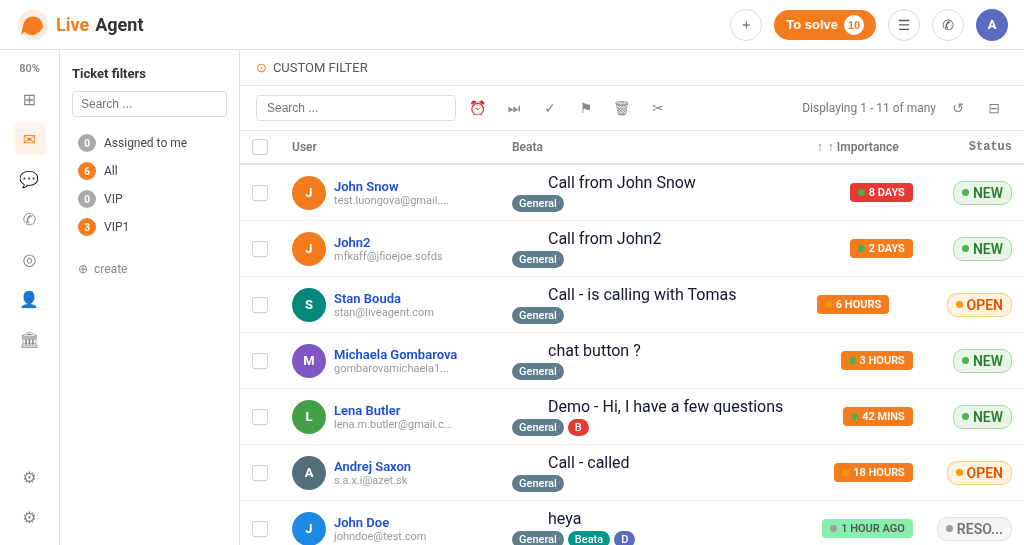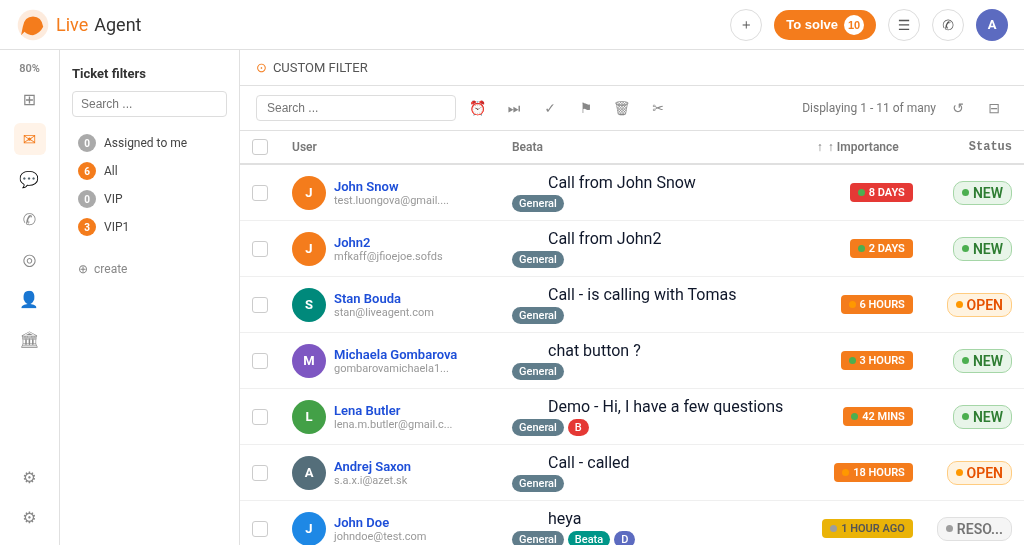--- a/index.html
+++ b/index.html
@@ -1,20 +1,20 @@
 <!DOCTYPE html>
 <html><head>
   <meta charset="utf-8">
   <style>
     * { box-sizing: border-box; margin: 0; padding: 0; }
     body { font-family: -apple-system, BlinkMacSystemFont, 'Segoe UI', Roboto, sans-serif; font-size: 13px; background: #f0f0f0; color: #333; height: 545px; overflow: hidden; }
 
     
     .topnav { display: flex; align-items: center; background: #fff; height: 50px; padding: 0 16px; border-bottom: 1px solid #e0e0e0; position: fixed; top: 0; left: 0; right: 0; z-index: 100; }
-    .logo { display: flex; align-items: center; gap: 6px; font-size: 18px; font-weight: 400; color: #f47c1c; margin-right: auto; }
+    .logo { display: flex; align-items: center; gap: 6px; font-size: 18px; font-weight: 700; color: #f47c1c; margin-right: auto; }
     .logo-icon { width: 34px; height: 34px; }
     .topnav-right { display: flex; align-items: center; gap: 12px; }
     .btn-tosolve { background: #f47c1c; color: #fff; border: none; border-radius: 20px; padding: 5px 12px; font-size: 13px; font-weight: 600; cursor: pointer; display: flex; align-items: center; gap: 6px; }
     .badge-count { background: #fff; color: #f47c1c; border-radius: 50%; width: 20px; height: 20px; display: flex; align-items: center; justify-content: center; font-size: 11px; font-weight: 700; }
     .nav-icon-btn { width: 32px; height: 32px; border-radius: 50%; border: 1px solid #ddd; background: #fff; display: flex; align-items: center; justify-content: center; cursor: pointer; color: #555; font-size: 14px; }
     .avatar-btn { width: 32px; height: 32px; border-radius: 50%; background: #5c6bc0; color: #fff; display: flex; align-items: center; justify-content: center; font-weight: 700; font-size: 13px; cursor: pointer; }
 
     
     .layout { display: flex; margin-top: 50px; height: calc(545px - 50px); }
 
@@ -75,21 +75,21 @@
     .tag { display: inline-flex; align-items: center; gap: 3px; padding: 2px 7px; border-radius: 10px; font-size: 11px; font-weight: 500; }
     .tag-gray { background: #607d8b; color: #fff; }
     .tag-red { background: #e53935; color: #fff; }
     .tag-teal { background: #009688; color: #fff; }
     .tag-purple { background: #5c6bc0; color: #fff; }
 
     
     .imp-badge { display: inline-flex; align-items: center; gap: 4px; padding: 3px 8px; border-radius: 4px; font-size: 11px; font-weight: 600; }
     .imp-orange { background: #f47c1c; color: #fff; }
     .imp-red { background: #e53935; color: #fff; }
-    .imp-gray { background: #eab308; color: #555; }
+    .imp-gray { background: #86efac; color: #555; }
 
     
     .status-badge { display: inline-flex; align-items: center; gap: 4px; padding: 3px 8px; border-radius: 10px; font-size: 14px; font-weight: 600; }
     .status-new { background: #e8f5e9; color: #2e7d32; border: 1px solid #a5d6a7; }
     .status-open { background: #fff3e0; color: #e65100; border: 1px solid #ffcc80; }
     .status-reso { background: #f5f5f5; color: #757575; border: 1px solid #e0e0e0; }
 
     .dot { width: 7px; height: 7px; border-radius: 50%; display: inline-block; }
     .dot-green { background: #4caf50; }
     .dot-orange { background: #ff9800; }
@@ -293,21 +293,21 @@
           <span class="user-email">stan@liveagent.com</span>
         </div>
       </div>
     </td>
     <td class="td-ticket">
       <div class="ticket-title">Call - is calling with Tomas</div>
       <div class="ticket-tags">
                   <span class="tag tag-gray">General</span>
                 </div>
     </td>
-    <td class="td-importance" style="text-align:right;">
+    <td class="td-importance" style="text-align:left;">
       <span class="imp-badge imp-orange">
         <span class="dot dot-orange"></span>
         6 HOURS
       </span>
     </td>
     <td class="td-status" style="text-align:right;">
       <span class="status-badge status-open">
         <span class="dot dot-orange"></span>
         OPEN
       </span>

